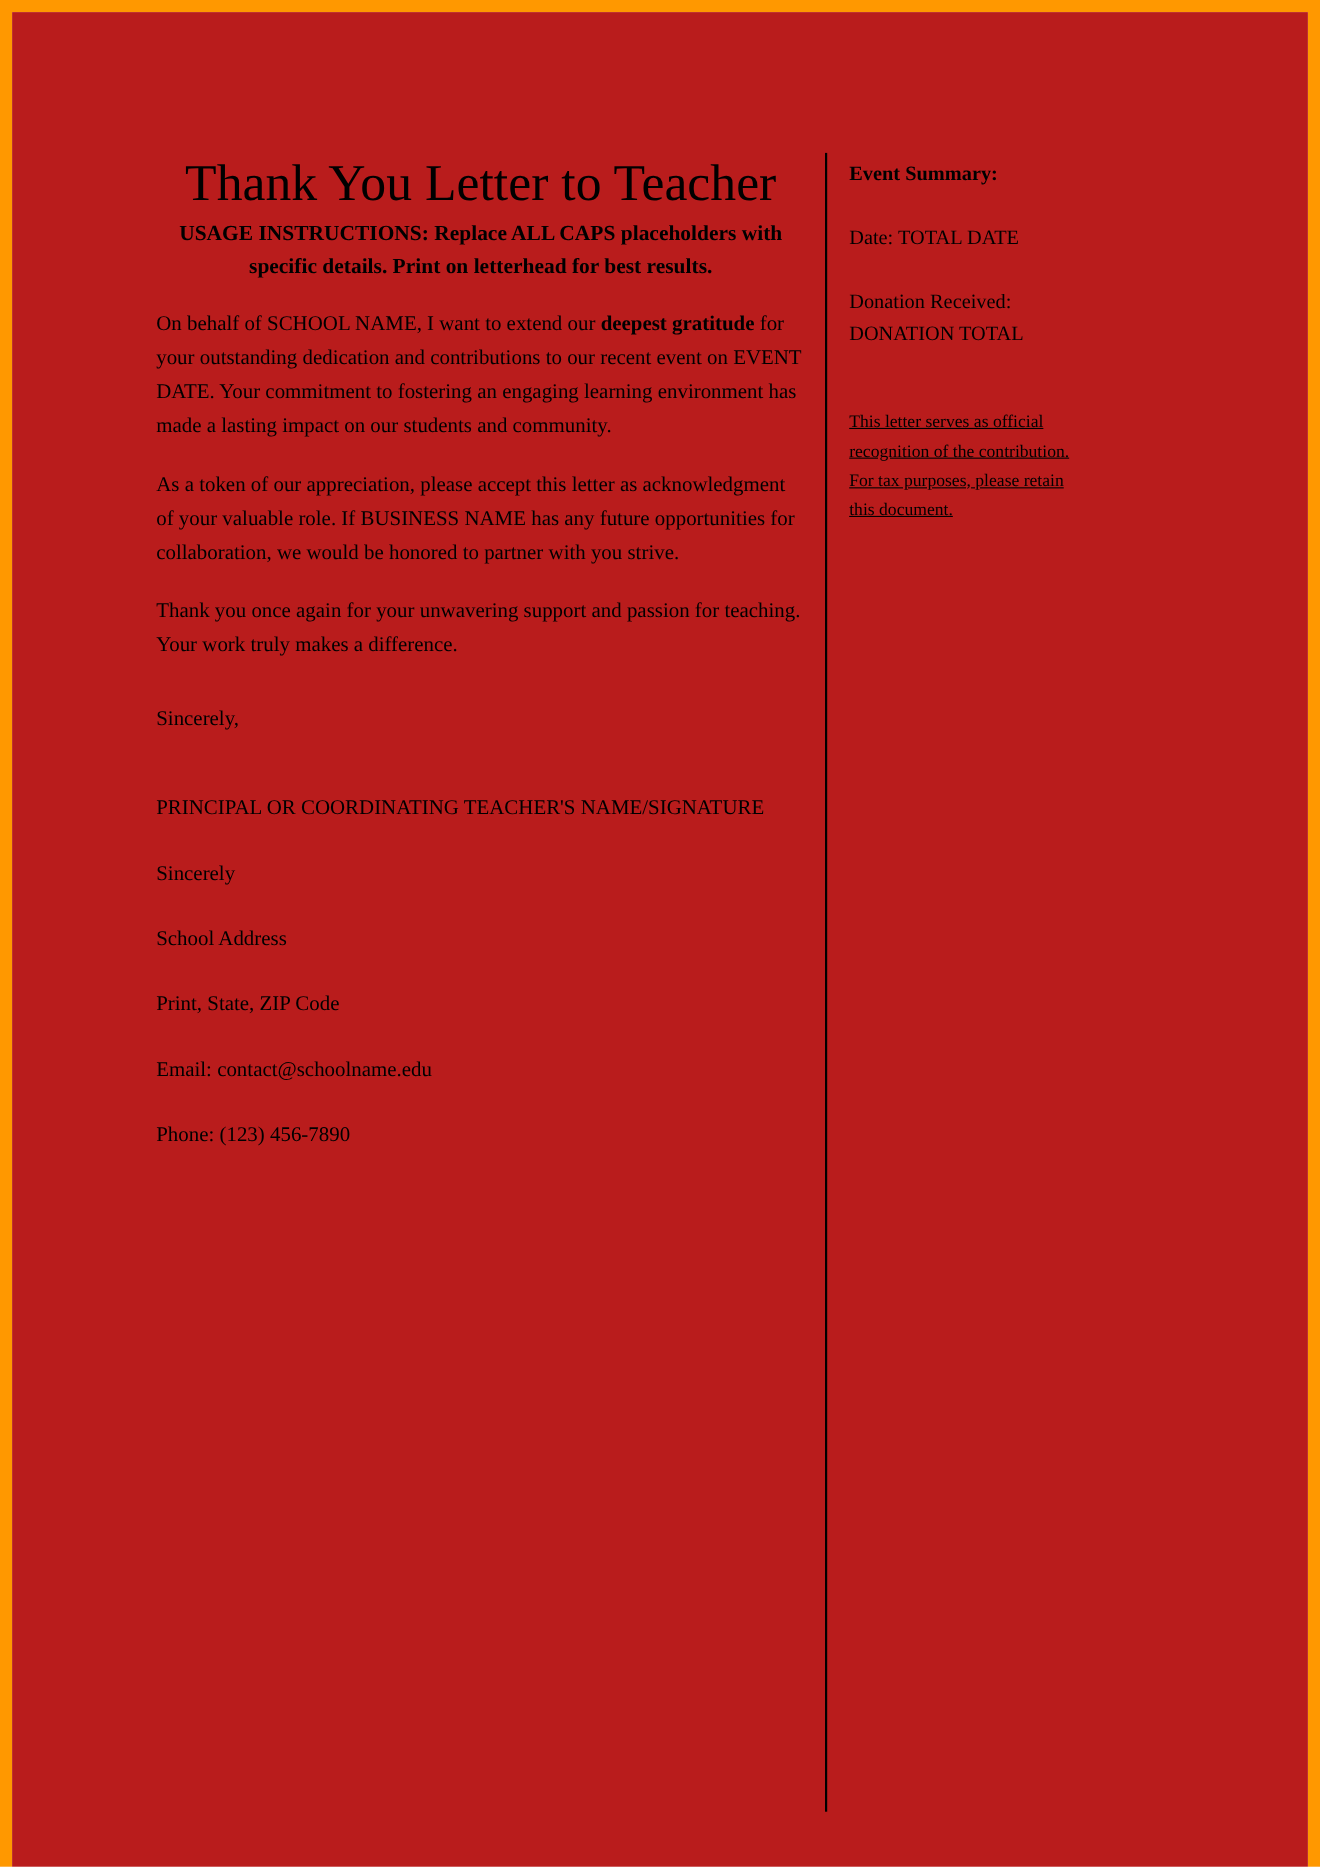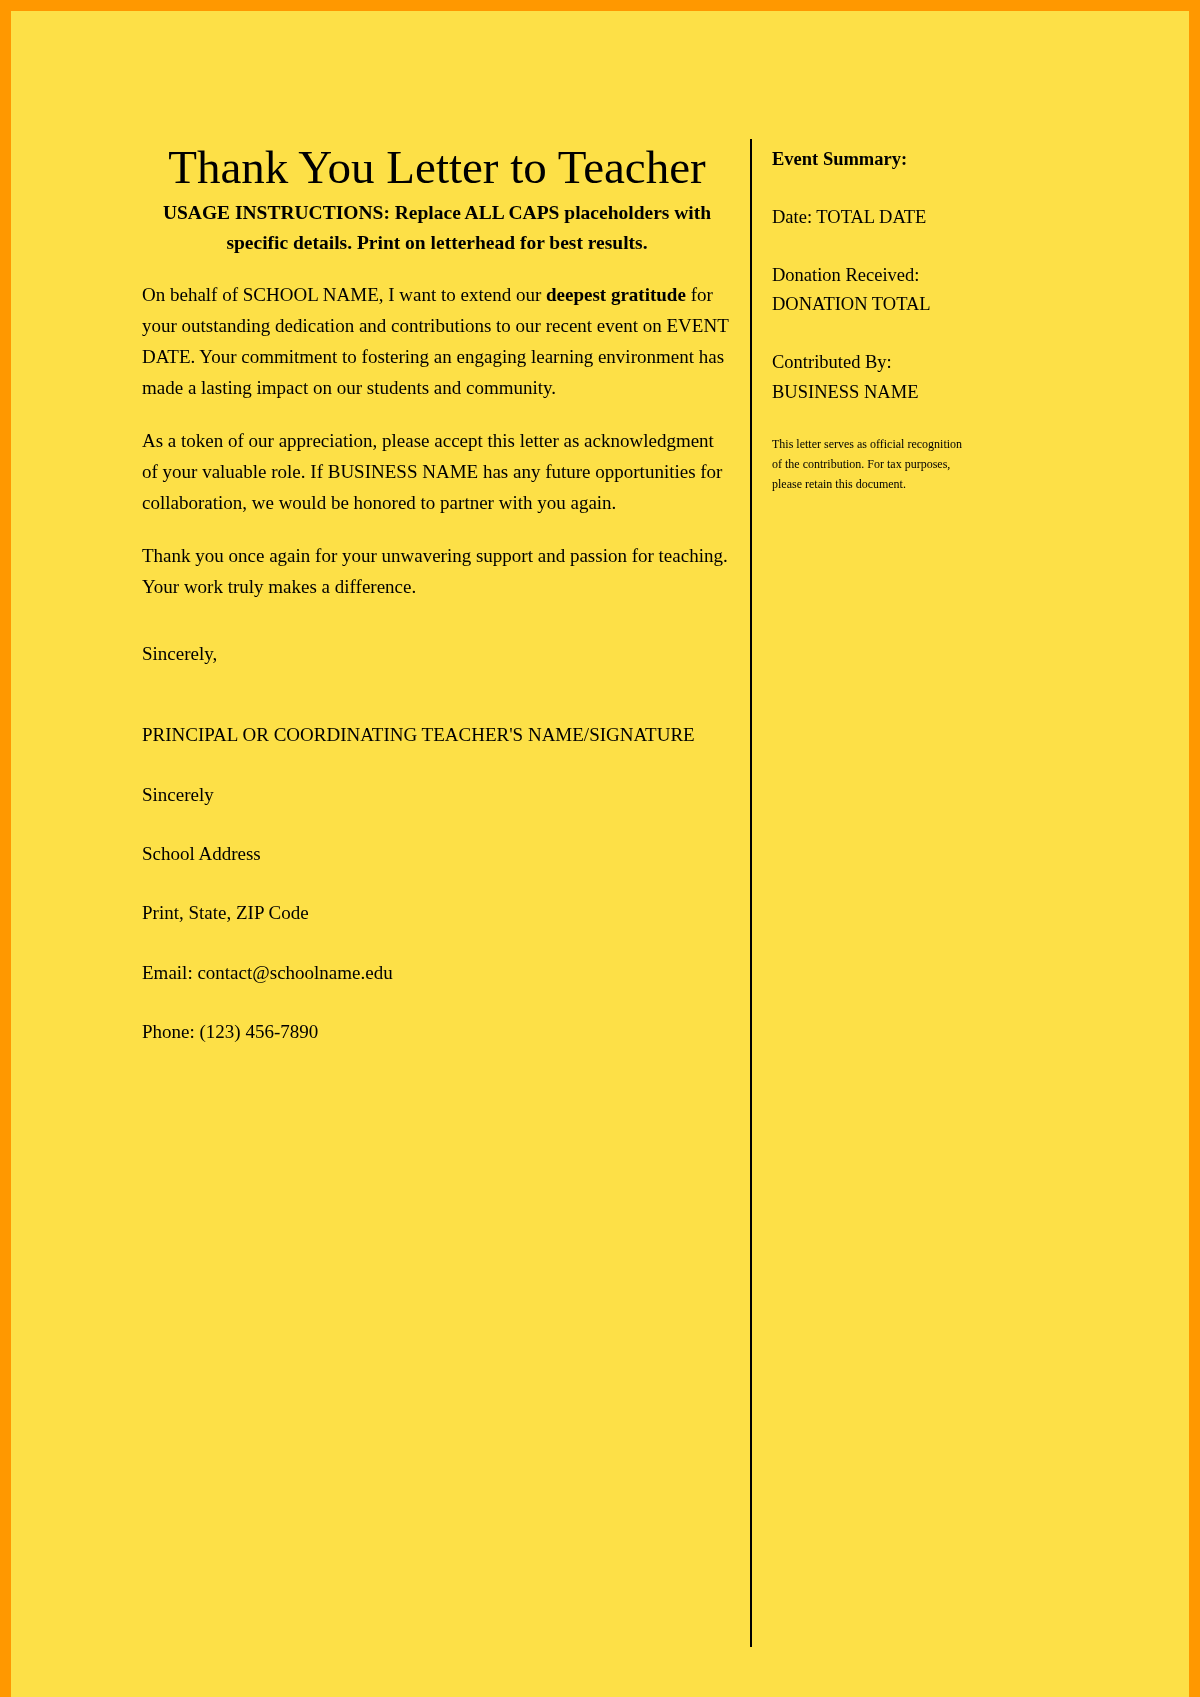--- a/index.html
+++ b/index.html
@@ -38,21 +38,21 @@
     background: #ff9800;
   }
 
   
   .sheet {
     position: absolute;
     left: 11px;
     top: 11px;
     width: 1178px;
     height: 1686px;
-    background: #fde047;
+    background: #b91c1c;
   }
 
   
   .columns {
     position: absolute;
     left: 0px;
     top: 0px;
     width: 1178px;
     height: 1686px;
   }
@@ -145,23 +145,24 @@
     font-weight: bold;
     line-height: 1.5;
     margin: 0;
   }
   .side-line {
     font-size: 18.5px;
     line-height: 1.58;
     margin-top: 29px;
   }
   .side-para {
-    font-size: 12px;
+    font-size: 16px;
     line-height: 1.66;
-    margin-top: 28px;
+    margin-top: 52px;
+    text-decoration: underline;
   }
 </style>
 </head>
 <body>
 
 <div class="page-frame">
   <div class="frame-bottom"></div>
 </div>
 
 <div class="sheet">
@@ -170,21 +171,21 @@
     <div class="main-col">
 
       <h1 class="doc-title">Thank You Letter to Teacher</h1>
 
       <div class="usage">USAGE INSTRUCTIONS: Replace ALL CAPS placeholders with specific details. Print on letterhead for best results.</div>
 
 
       <p class="body-para gap-large"><span>On behalf of SCHOOL NAME, I want to extend our </span><b>deepest gratitude</b><span> for your outstanding dedication and contributions to our recent event on EVENT DATE. Your commitment to fostering an engaging learning environment has made a lasting impact on our students and community.</span></p>
 
 
-      <p class="body-para gap-large">As a token of our appreciation, please accept this letter as acknowledgment of your valuable role. If BUSINESS NAME has any future opportunities for collaboration, we would be honored to partner with you again.</p>
+      <p class="body-para gap-large">As a token of our appreciation, please accept this letter as acknowledgment of your valuable role. If BUSINESS NAME has any future opportunities for collaboration, we would be honored to partner with you strive.</p>
 
       <p class="body-para gap-large">Thank you once again for your unwavering support and passion for teaching. Your work truly makes a difference.</p>
 
       <div class="closing">Sincerely,</div>
 
       <div class="signature-block">
         <div class="sig-name">PRINCIPAL OR COORDINATING TEACHER'S NAME/SIGNATURE</div>
         <div class="sig-line">Sincerely</div>
         <div class="sig-line">School Address</div>
         <div class="sig-line">Print, State, ZIP Code</div>
@@ -201,24 +202,19 @@
       <div class="side-heading">Event Summary:</div>
 
       <div class="side-line">Date: TOTAL DATE</div>
 
       <div class="side-line">
         <span>Donation Received:</span>
         <br>
         <span>DONATION TOTAL</span>
       </div>
 
-      <div class="side-line">
-        <span>Contributed By:</span>
-        <br>
-        <span>BUSINESS NAME</span>
-      </div>
 
       <div class="side-para">This letter serves as official recognition of the contribution. For tax purposes, please retain this document.</div>
 
     </div>
 
   </div>
 </div>
 
 </body></html>

